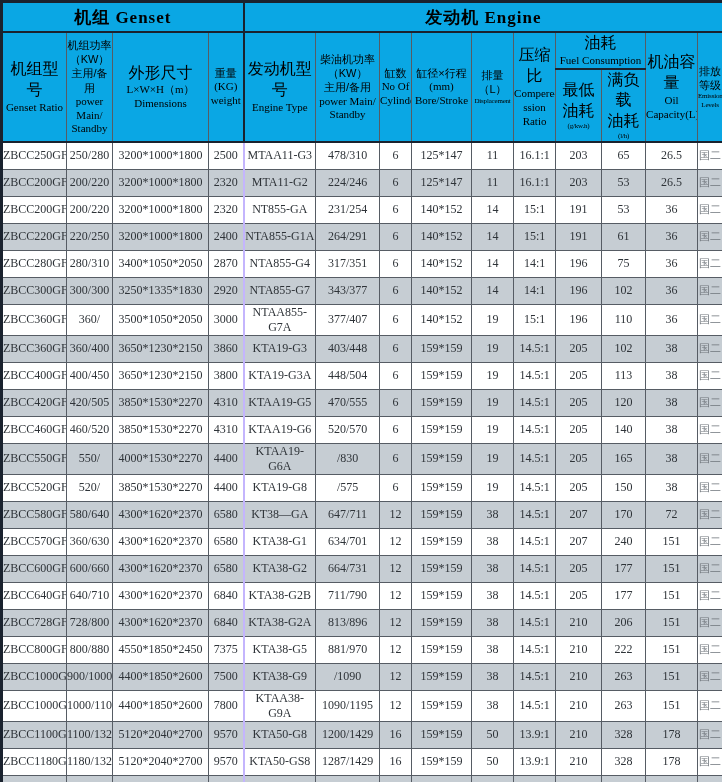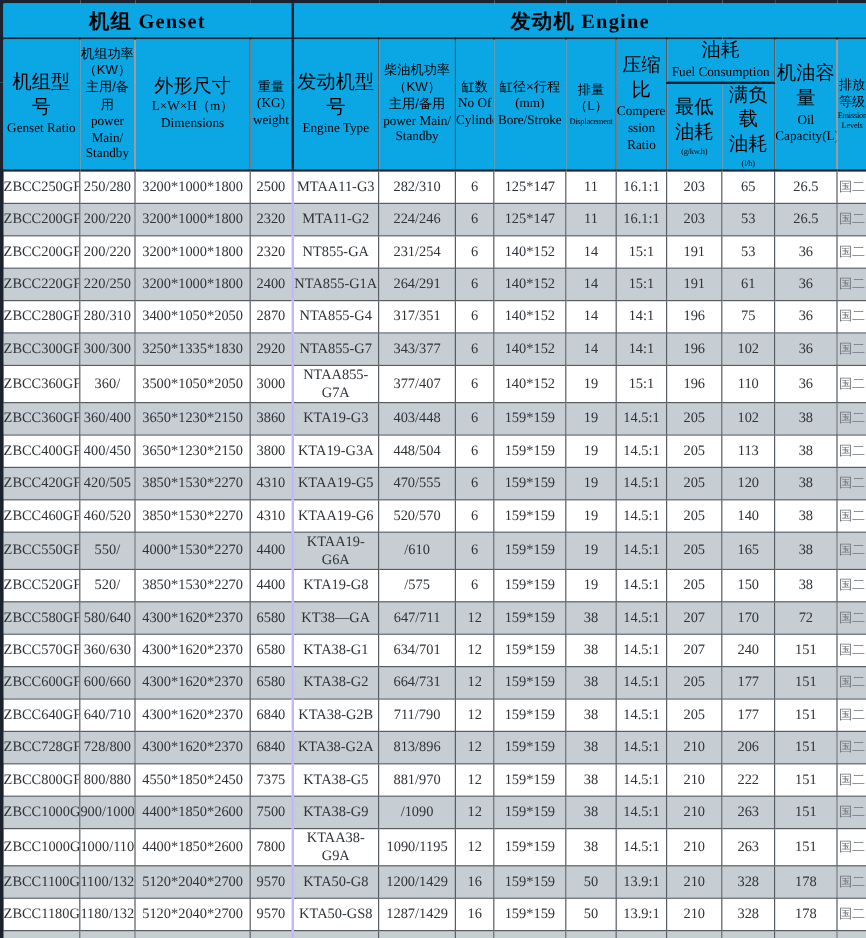--- a/index.html
+++ b/index.html
@@ -149,21 +149,21 @@
         </th>
       </tr>
     </thead>
     <tbody>
         <tr>
           <td>ZBCC250GF</td>
           <td>250/280</td>
           <td>3200*1000*1800</td>
           <td>2500</td>
           <td>MTAA11-G3</td>
-          <td>282/310</td>
+          <td>478/310</td>
           <td>6</td>
           <td>125*147</td>
           <td>11</td>
           <td>16.1:1</td>
           <td>203</td>
           <td>65</td>
           <td>26.5</td>
           <td class="emission">国二</td>
         </tr>
         <tr class="stripe">
@@ -325,21 +325,21 @@
           <td>140</td>
           <td>38</td>
           <td class="emission">国二</td>
         </tr>
         <tr class="stripe">
           <td>ZBCC550GF</td>
           <td>550/</td>
           <td>4000*1530*2270</td>
           <td>4400</td>
           <td>KTAA19-G6A</td>
-          <td>/610</td>
+          <td>/830</td>
           <td>6</td>
           <td>159*159</td>
           <td>19</td>
           <td>14.5:1</td>
           <td>205</td>
           <td>165</td>
           <td>38</td>
           <td class="emission">国二</td>
         </tr>
         <tr>

